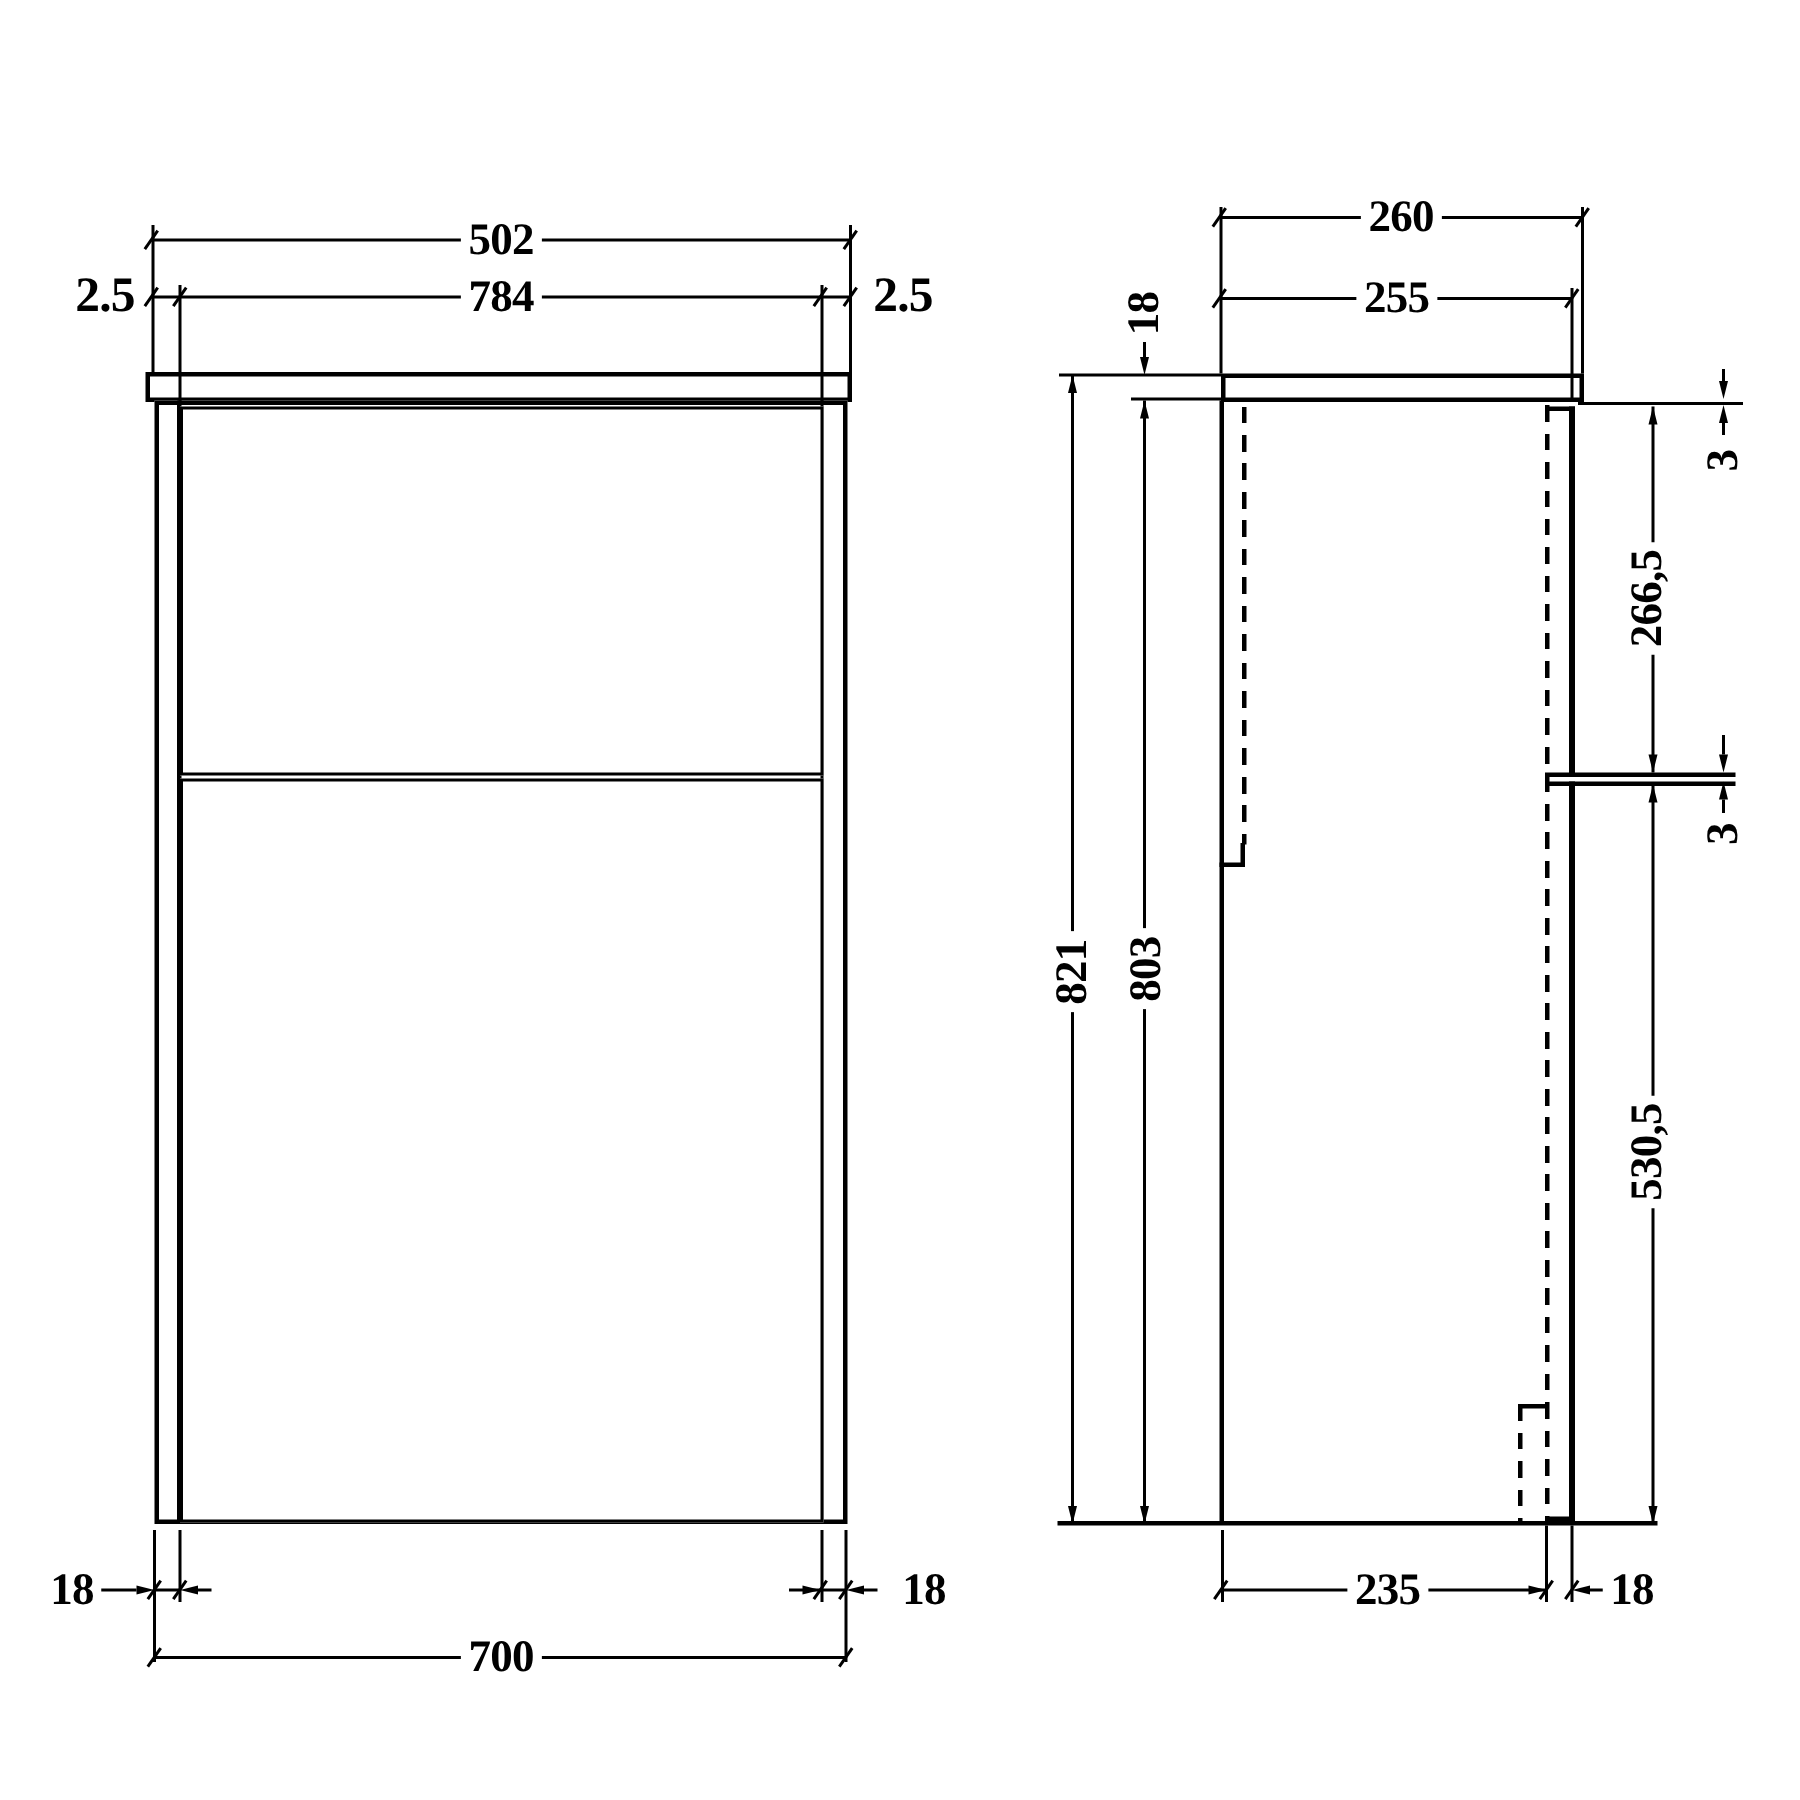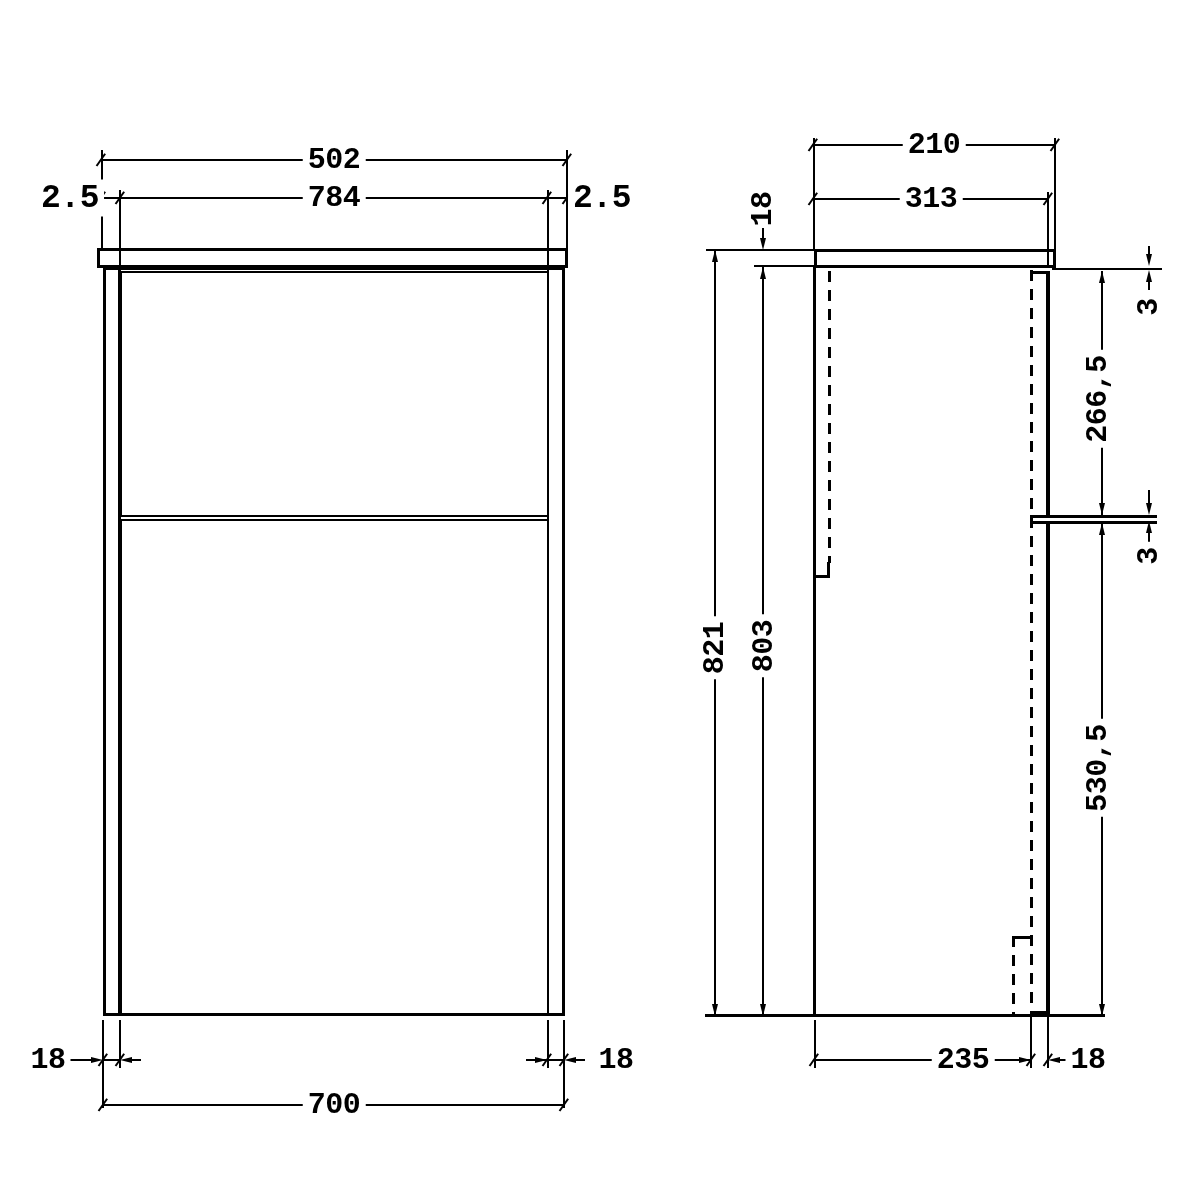--- a/index.html
+++ b/index.html
@@ -1,17 +1,17 @@
 <!DOCTYPE html>
 <html><head>
 <meta charset="utf-8">
 <style>
   html,body{margin:0;padding:0;background:#fff;}
   .canvas{position:relative;width:1200px;height:1200px;background:#ffffff;overflow:hidden;
-          font-family:Liberation Mono, monospace;}
+          font-family:Liberation Serif, serif;}
   
   .rect{position:absolute;border:3px solid #000;box-sizing:border-box;background:#fff;}
   .rect.d{border-width:2.5px;}
   .hs{position:absolute;height:3px;background:#000;}          
   .vs{position:absolute;width:3px;background:#000;}           
   
   .hl{position:absolute;height:2px;background:#000;}
   .vl{position:absolute;width:2px;background:#000;}
   
   .vdash{position:absolute;width:2.5px;
@@ -113,27 +113,27 @@
     <div class="hs" style="left:705px;top:1014px;width:400px;"></div>
     <div class="hl" style="left:706px;top:249px;width:108px;"></div>
     <div class="hl" style="left:754px;top:265px;width:60px;"></div>
     <div class="hl" style="left:1052px;top:268px;width:110px;"></div>
 
     <div class="vl" style="left:812.5px;top:138px;height:111px;"></div>
     <div class="vl" style="left:1054px;top:138px;height:111px;"></div>
     <div class="hl" style="left:813px;top:144px;width:242px;"></div>
     <div class="tick" style="left:813px;top:145px;"></div>
     <div class="tick" style="left:1055px;top:145px;"></div>
-    <div class="lb" style="left:934px;top:145px;">210</div>
+    <div class="lb" style="left:934px;top:145px;">260</div>
 
     <div class="vl" style="left:1047px;top:192px;height:76px;"></div>
     <div class="hl" style="left:813px;top:198px;width:235px;"></div>
     <div class="tick" style="left:813px;top:199px;"></div>
     <div class="tick" style="left:1048px;top:199px;"></div>
-    <div class="lb" style="left:931px;top:199px;">313</div>
+    <div class="lb" style="left:931px;top:199px;">255</div>
 
     <div class="lb rot" style="left:763px;top:209px;">18</div>
     <div class="vl" style="left:762px;top:228px;height:10px;"></div>
     <div class="ard" style="left:763px;top:238px;"></div>
 
     <div class="vl" style="left:713.5px;top:250px;height:766px;"></div>
     <div class="aru" style="left:714.5px;top:250px;"></div>
     <div class="ard" style="left:714.5px;top:1004px;"></div>
     <div class="lb rot" style="left:715px;top:648px;">821</div>
 
@@ -164,21 +164,21 @@
     <div class="ard" style="left:1101.5px;top:1004px;"></div>
     <div class="lb rot" style="left:1098px;top:768px;">530,5</div>
 
     <div class="vl" style="left:813.5px;top:1020px;height:48px;"></div>
     <div class="vl" style="left:1030px;top:1017px;height:51px;"></div>
     <div class="vl" style="left:1047px;top:1017px;height:51px;"></div>
 
     <div class="hl" style="left:814px;top:1059px;width:217px;"></div>
     <div class="tick" style="left:814px;top:1060px;"></div>
     <div class="tick" style="left:1031px;top:1060px;"></div>
-    <div class="lb" style="left:925px;top:1060px;margin-left:38px;">235</div>
+    <div class="lb" style="left:925px;top:1060px;">235</div>
 
     <div class="arr" style="left:1019px;top:1060px;"></div>
     <div class="arl" style="left:1048px;top:1060px;"></div>
     <div class="hl" style="left:1060px;top:1059px;width:9px;"></div>
     <div class="tick" style="left:1048px;top:1060px;"></div>
     <div class="lb" style="left:1088px;top:1060px;">18</div>
   </div>
 
 </div>
 

